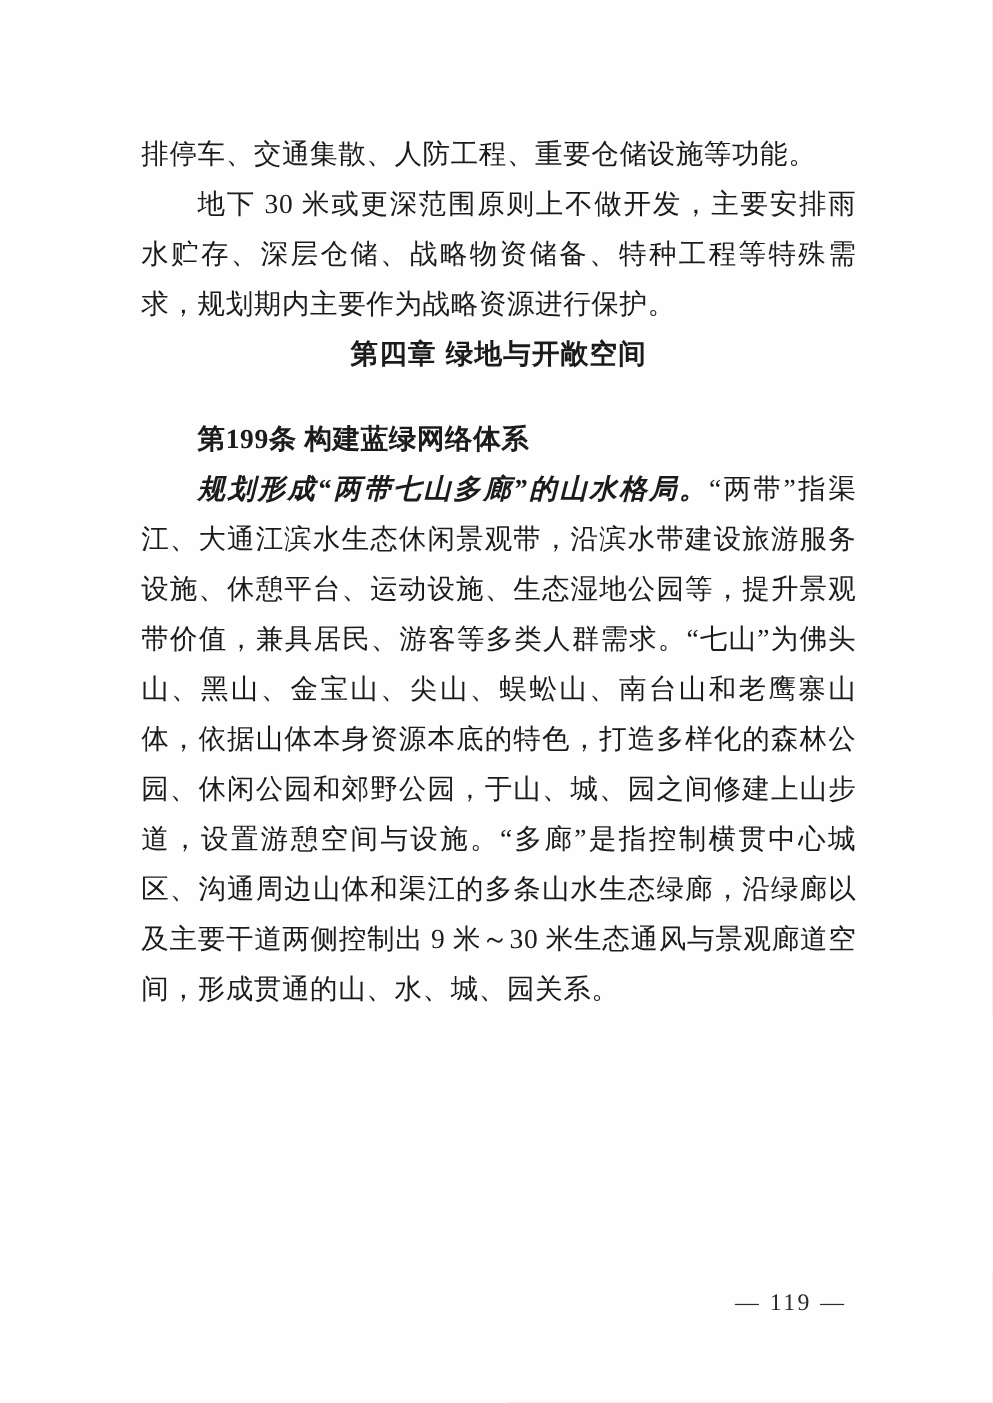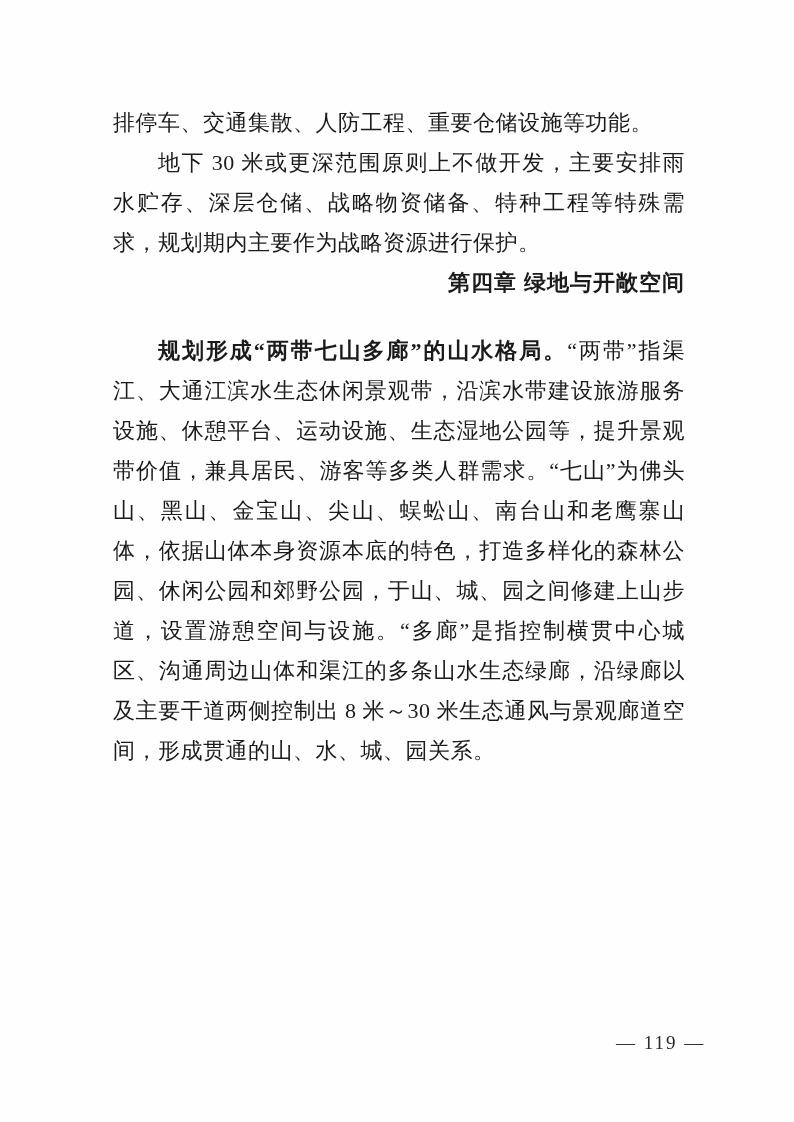--- a/index.html
+++ b/index.html
@@ -34,58 +34,60 @@
   }
   .indent-2 {
     text-indent: 45px;
   }
   .chapter-heading {
     margin: 0 0 28px 0;
     font-family: "Liberation Sans", "DejaVu Sans", sans-serif;
     font-weight: bold;
     font-size: 22px;
     line-height: 40px;
-    text-align: right;
+    text-align: center;
     letter-spacing: 1px;
   }
   .article-heading {
     margin: 0;
     font-weight: bold;
     font-size: 22px;
     line-height: 40px;
     text-indent: 45px;
     letter-spacing: 0.5px;
   }
   .lead-bold {
     font-weight: bold;
+    font-style: italic;
   }
   .page-number {
     position: absolute;
-    left: 616px;
+    left: 588px;
     top: 1030px;
     font-size: 19px;
     line-height: 26px;
     color: #2a2a2a;
     letter-spacing: 2px;
     white-space: nowrap;
   }
 </style>
 </head>
 <body>
 
 <div class="page">
   <div class="content">
 
     <p class="body-para">排停车、交通集散、人防工程、重要仓储设施等功能。</p>
 
     <p class="body-para indent-2">地下 30 米或更深范围原则上不做开发，主要安排雨水贮存、深层仓储、战略物资储备、特种工程等特殊需求，规划期内主要作为战略资源进行保护。</p>
 
     <h2 class="chapter-heading">第四章 绿地与开敞空间</h2>
 
+    <h3 class="article-heading">第199条 构建蓝绿网络体系</h3>
 
-    <p class="body-para indent-2"><span class="lead-bold">规划形成“两带七山多廊”的山水格局。</span><span>“两带”指渠江、大通江滨水生态休闲景观带，沿滨水带建设旅游服务设施、休憩平台、运动设施、生态湿地公园等，提升景观带价值，兼具居民、游客等多类人群需求。“七山”为佛头山、黑山、金宝山、尖山、蜈蚣山、南台山和老鹰寨山体，依据山体本身资源本底的特色，打造多样化的森林公园、休闲公园和郊野公园，于山、城、园之间修建上山步道，设置游憩空间与设施。“多廊”是指控制横贯中心城区、沟通周边山体和渠江的多条山水生态绿廊，沿绿廊以及主要干道两侧控制出 8 米～30 米生态通风与景观廊道空间，形成贯通的山、水、城、园关系。</span></p>
+    <p class="body-para indent-2"><span class="lead-bold">规划形成“两带七山多廊”的山水格局。</span><span>“两带”指渠江、大通江滨水生态休闲景观带，沿滨水带建设旅游服务设施、休憩平台、运动设施、生态湿地公园等，提升景观带价值，兼具居民、游客等多类人群需求。“七山”为佛头山、黑山、金宝山、尖山、蜈蚣山、南台山和老鹰寨山体，依据山体本身资源本底的特色，打造多样化的森林公园、休闲公园和郊野公园，于山、城、园之间修建上山步道，设置游憩空间与设施。“多廊”是指控制横贯中心城区、沟通周边山体和渠江的多条山水生态绿廊，沿绿廊以及主要干道两侧控制出 9 米～30 米生态通风与景观廊道空间，形成贯通的山、水、城、园关系。</span></p>
 
 
 
   </div>
 
   <div class="page-number">— 119 —</div>
 </div>
 
 </body></html>

